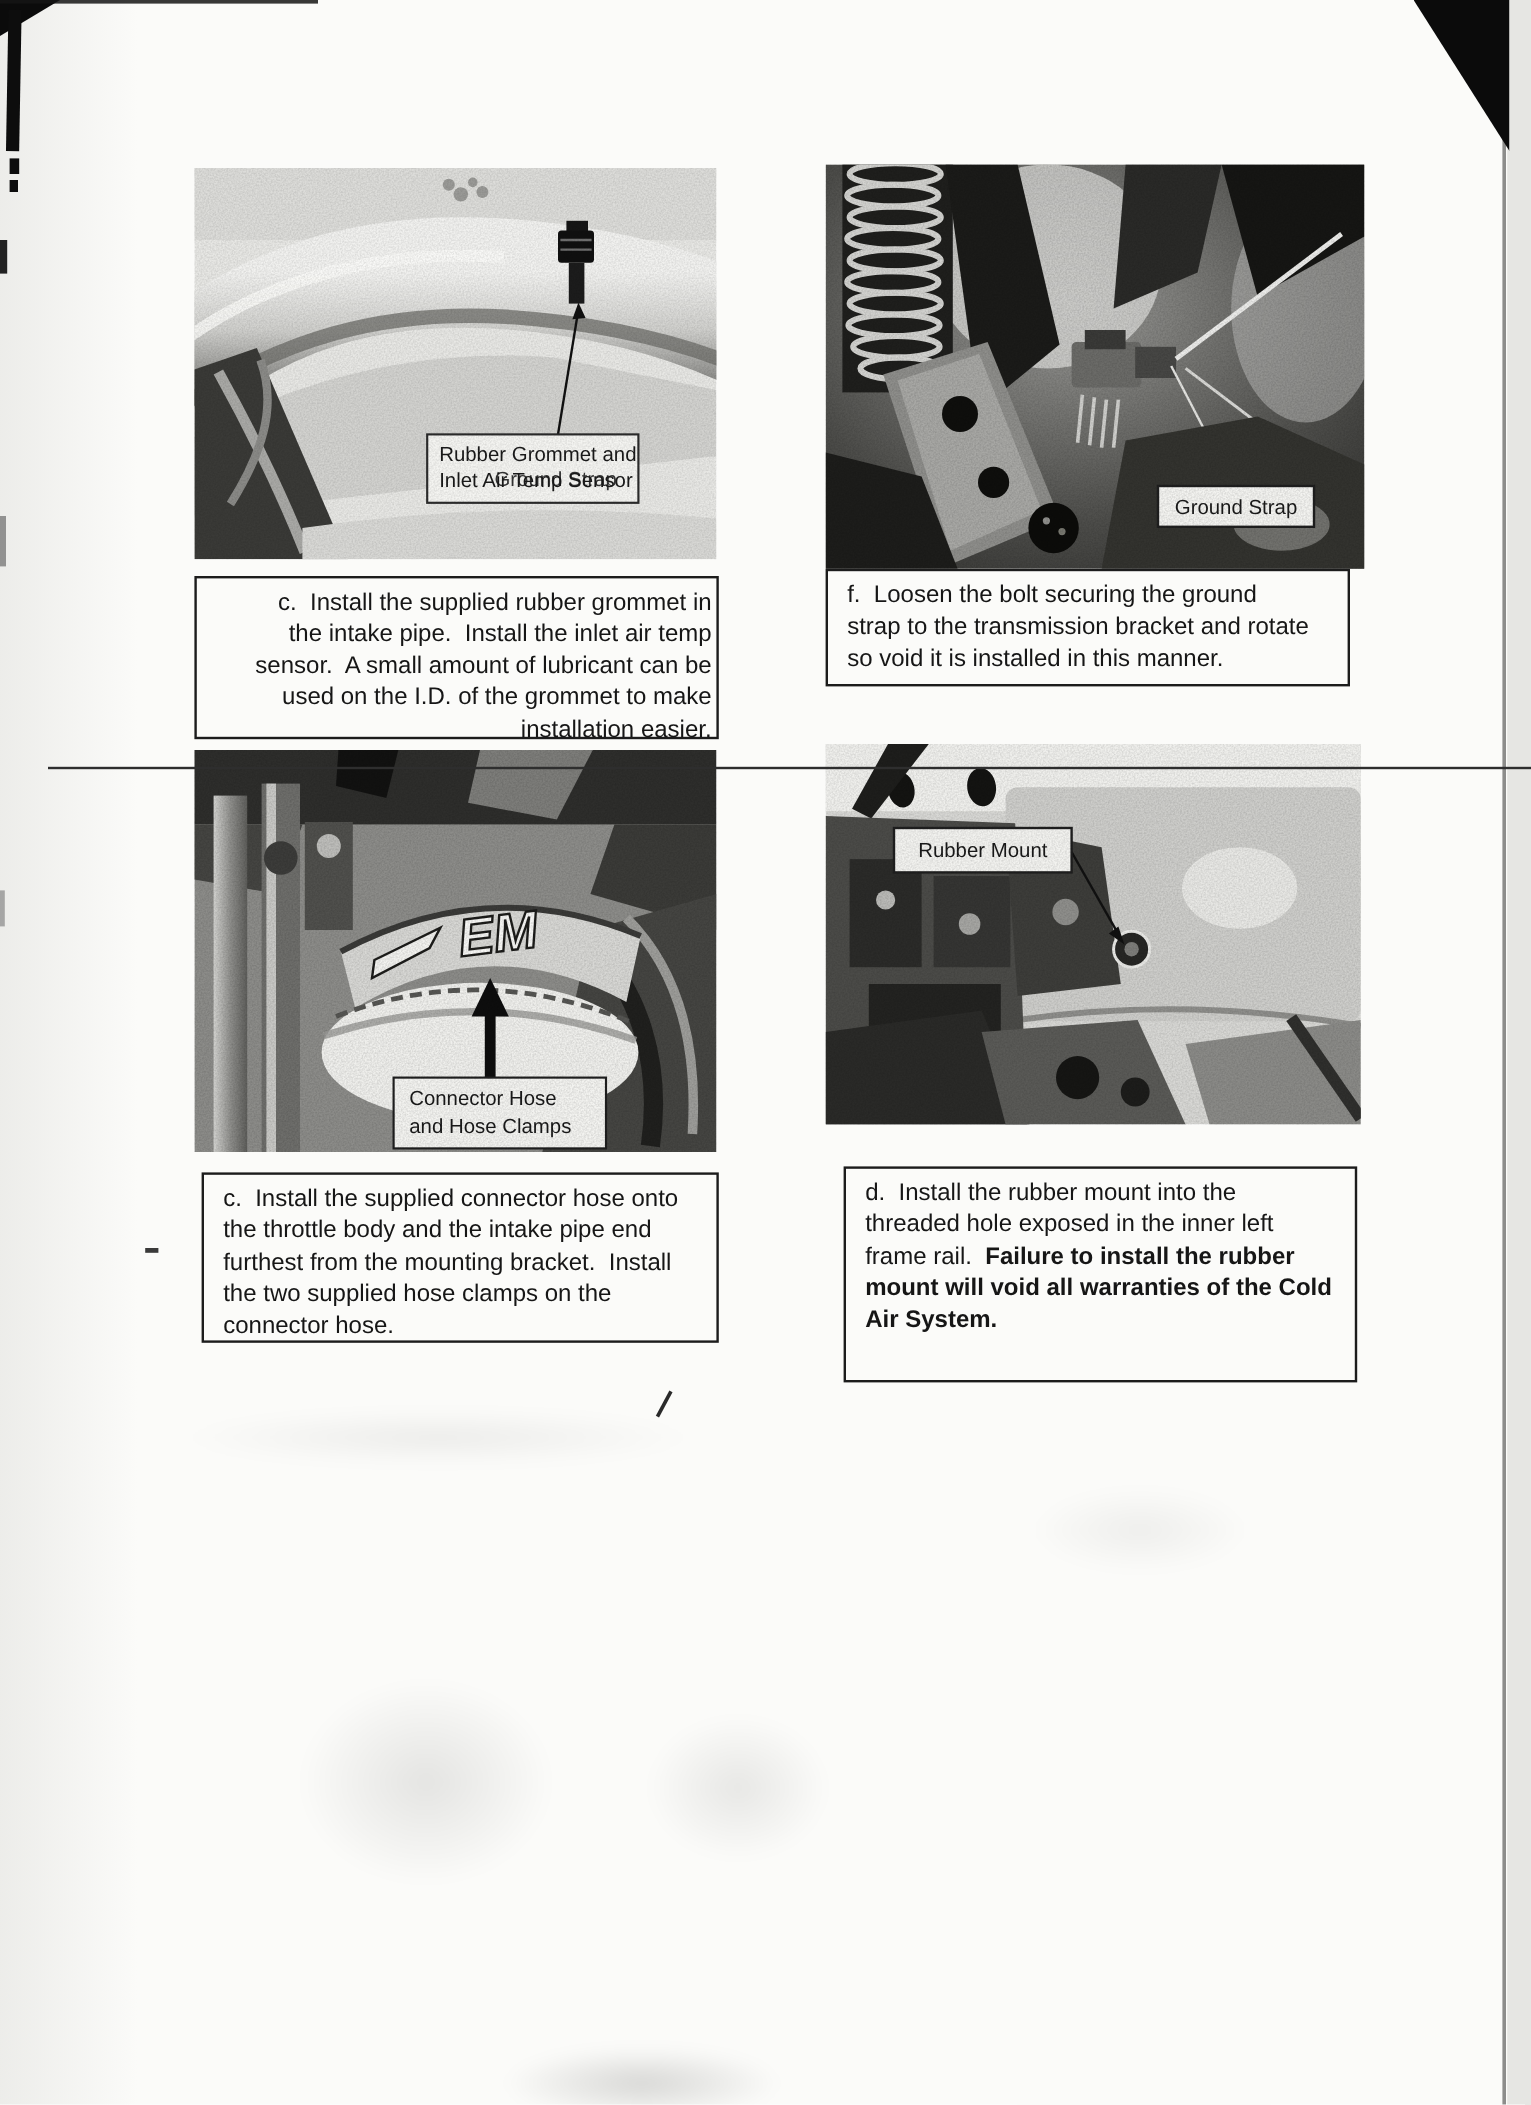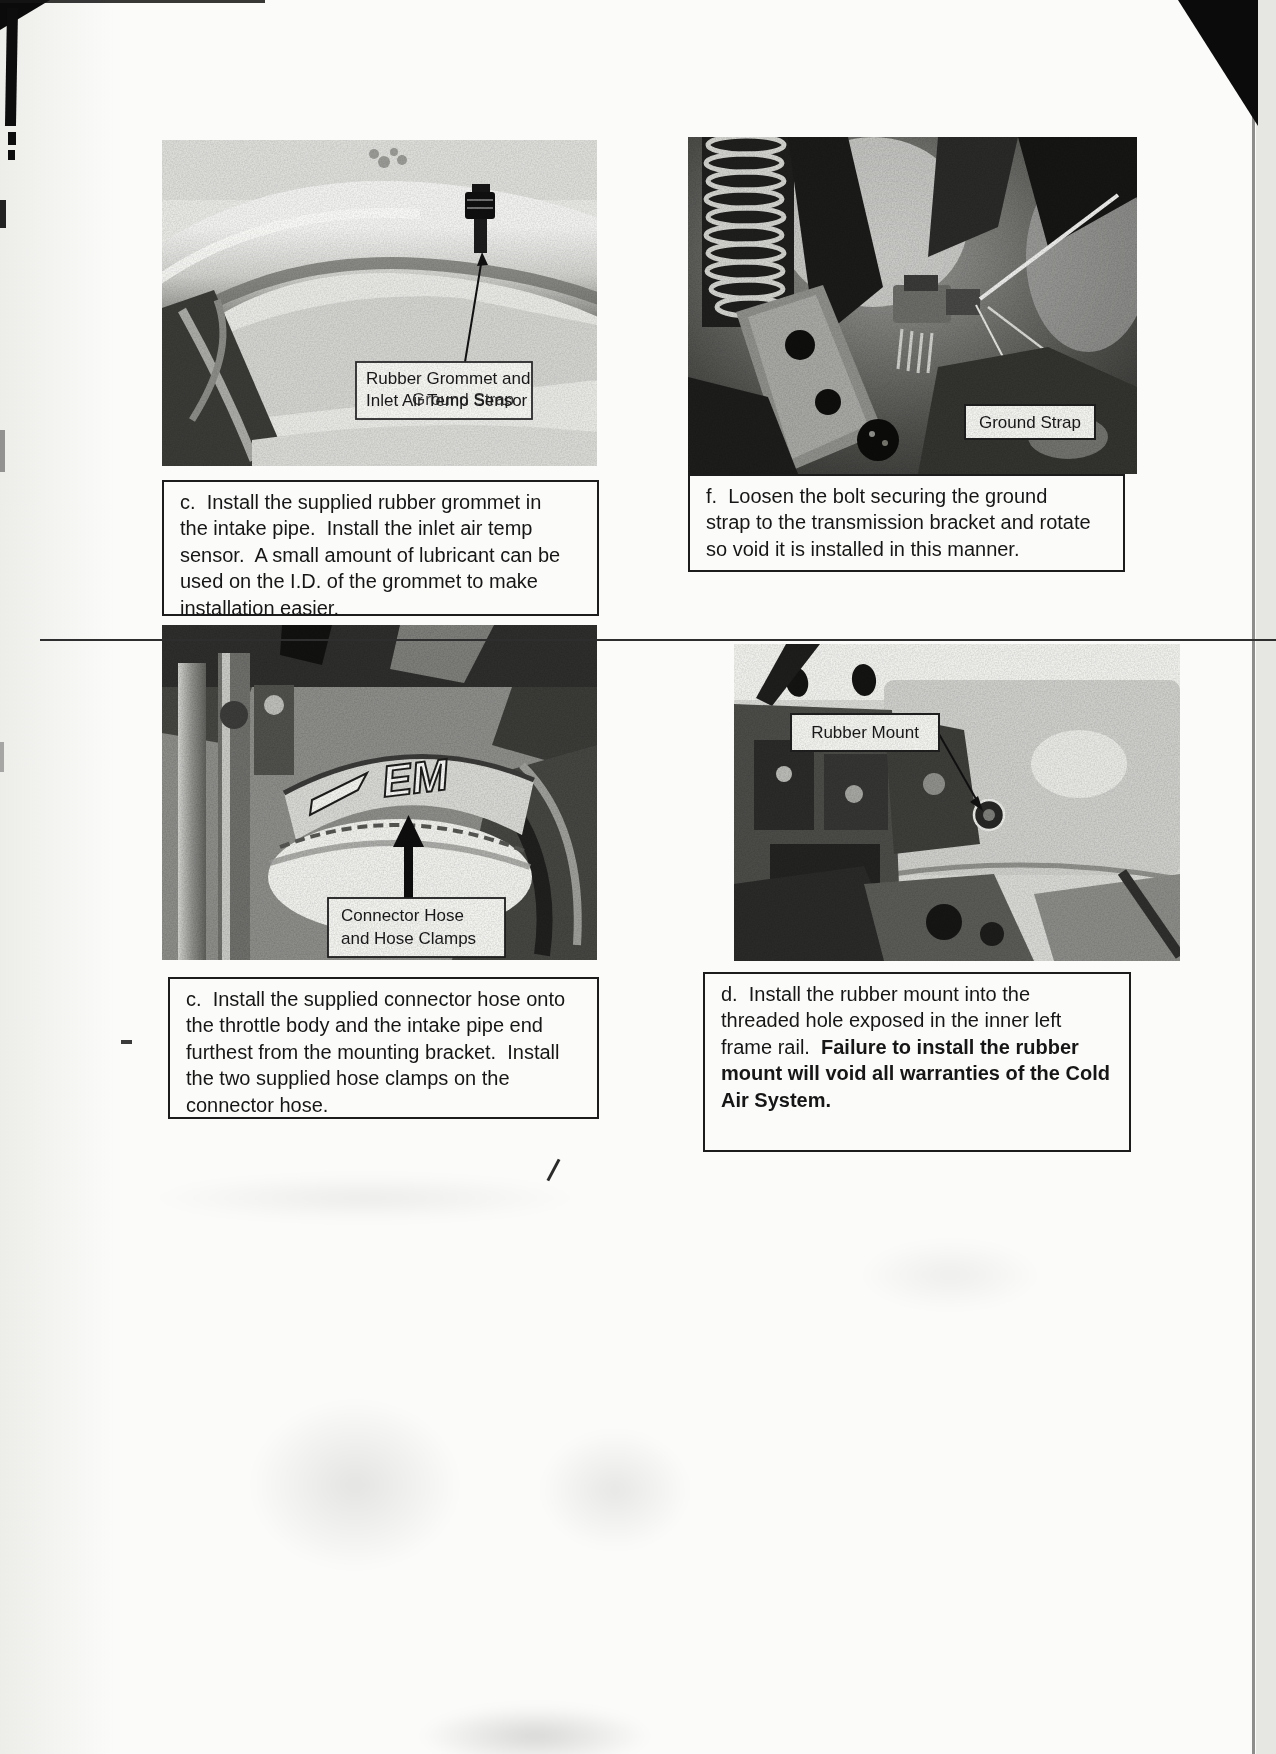--- a/index.html
+++ b/index.html
@@ -262,21 +262,21 @@
 
       <g>
         <rect x="166" y="273" width="177" height="59" fill="#f3f3f0" stroke="#1f1f1f" stroke-width="1.8"></rect>
         <text class="callout-text" x="179" y="296">Connector Hose</text>
         <text class="callout-text" x="179" y="319">and Hose Clamps</text>
       </g>
       <rect width="435" height="335" filter="url(#grain)" opacity="0.22"></rect>
     </svg>
   </figure>
 
-  <figure class="photo" style="left:688px;top:644px;margin-left:46px;">
+  <figure class="photo" style="left:688px;top:620px;">
     <svg width="446" height="317" viewBox="0 0 446 317">
       <rect width="446" height="317" fill="#d7d7d4"></rect>
       <rect x="0" y="0" width="446" height="56" fill="#efefec"></rect>
 
       <rect x="150" y="36" width="296" height="195" rx="10" fill="#cdcdca"></rect>
       <ellipse cx="345" cy="120" rx="48" ry="34" fill="#eaeae7" opacity=".9"></ellipse>
       <path d="M 160 230 Q 300 210 446 235" stroke="#8e8e8b" stroke-width="5" fill="none"></path>
 
       <g fill="#141412">
         <ellipse cx="63" cy="38" rx="11" ry="15" transform="rotate(-12 63 38)"></ellipse>
@@ -315,21 +315,21 @@
       </g>
 
       <g>
         <rect x="57" y="70" width="148" height="37" fill="#f2f2ef" stroke="#1f1f1f" stroke-width="2"></rect>
         <text class="callout-text" x="131" y="94" text-anchor="middle">Rubber Mount</text>
       </g>
       <rect width="446" height="317" filter="url(#grain)" opacity="0.2"></rect>
     </svg>
   </figure>
 
-  <div class="caption" style="left:162px;top:480px;width:437px;height:136px;">
+  <div class="caption" style="left:162px;top:480px;width:437px;height:136px;text-align:right;">
     <p class="cap-text">c.  Install the supplied rubber grommet in
 the intake pipe.  Install the inlet air temp
 sensor.  A small amount of lubricant can be
 used on the I.D. of the grommet to make
 installation easier.</p>
   </div>
 
   <div class="caption" style="left:688px;top:474px;width:437px;height:98px;">
     <p class="cap-text">f.  Loosen the bolt securing the ground
 strap to the transmission bracket and rotate

